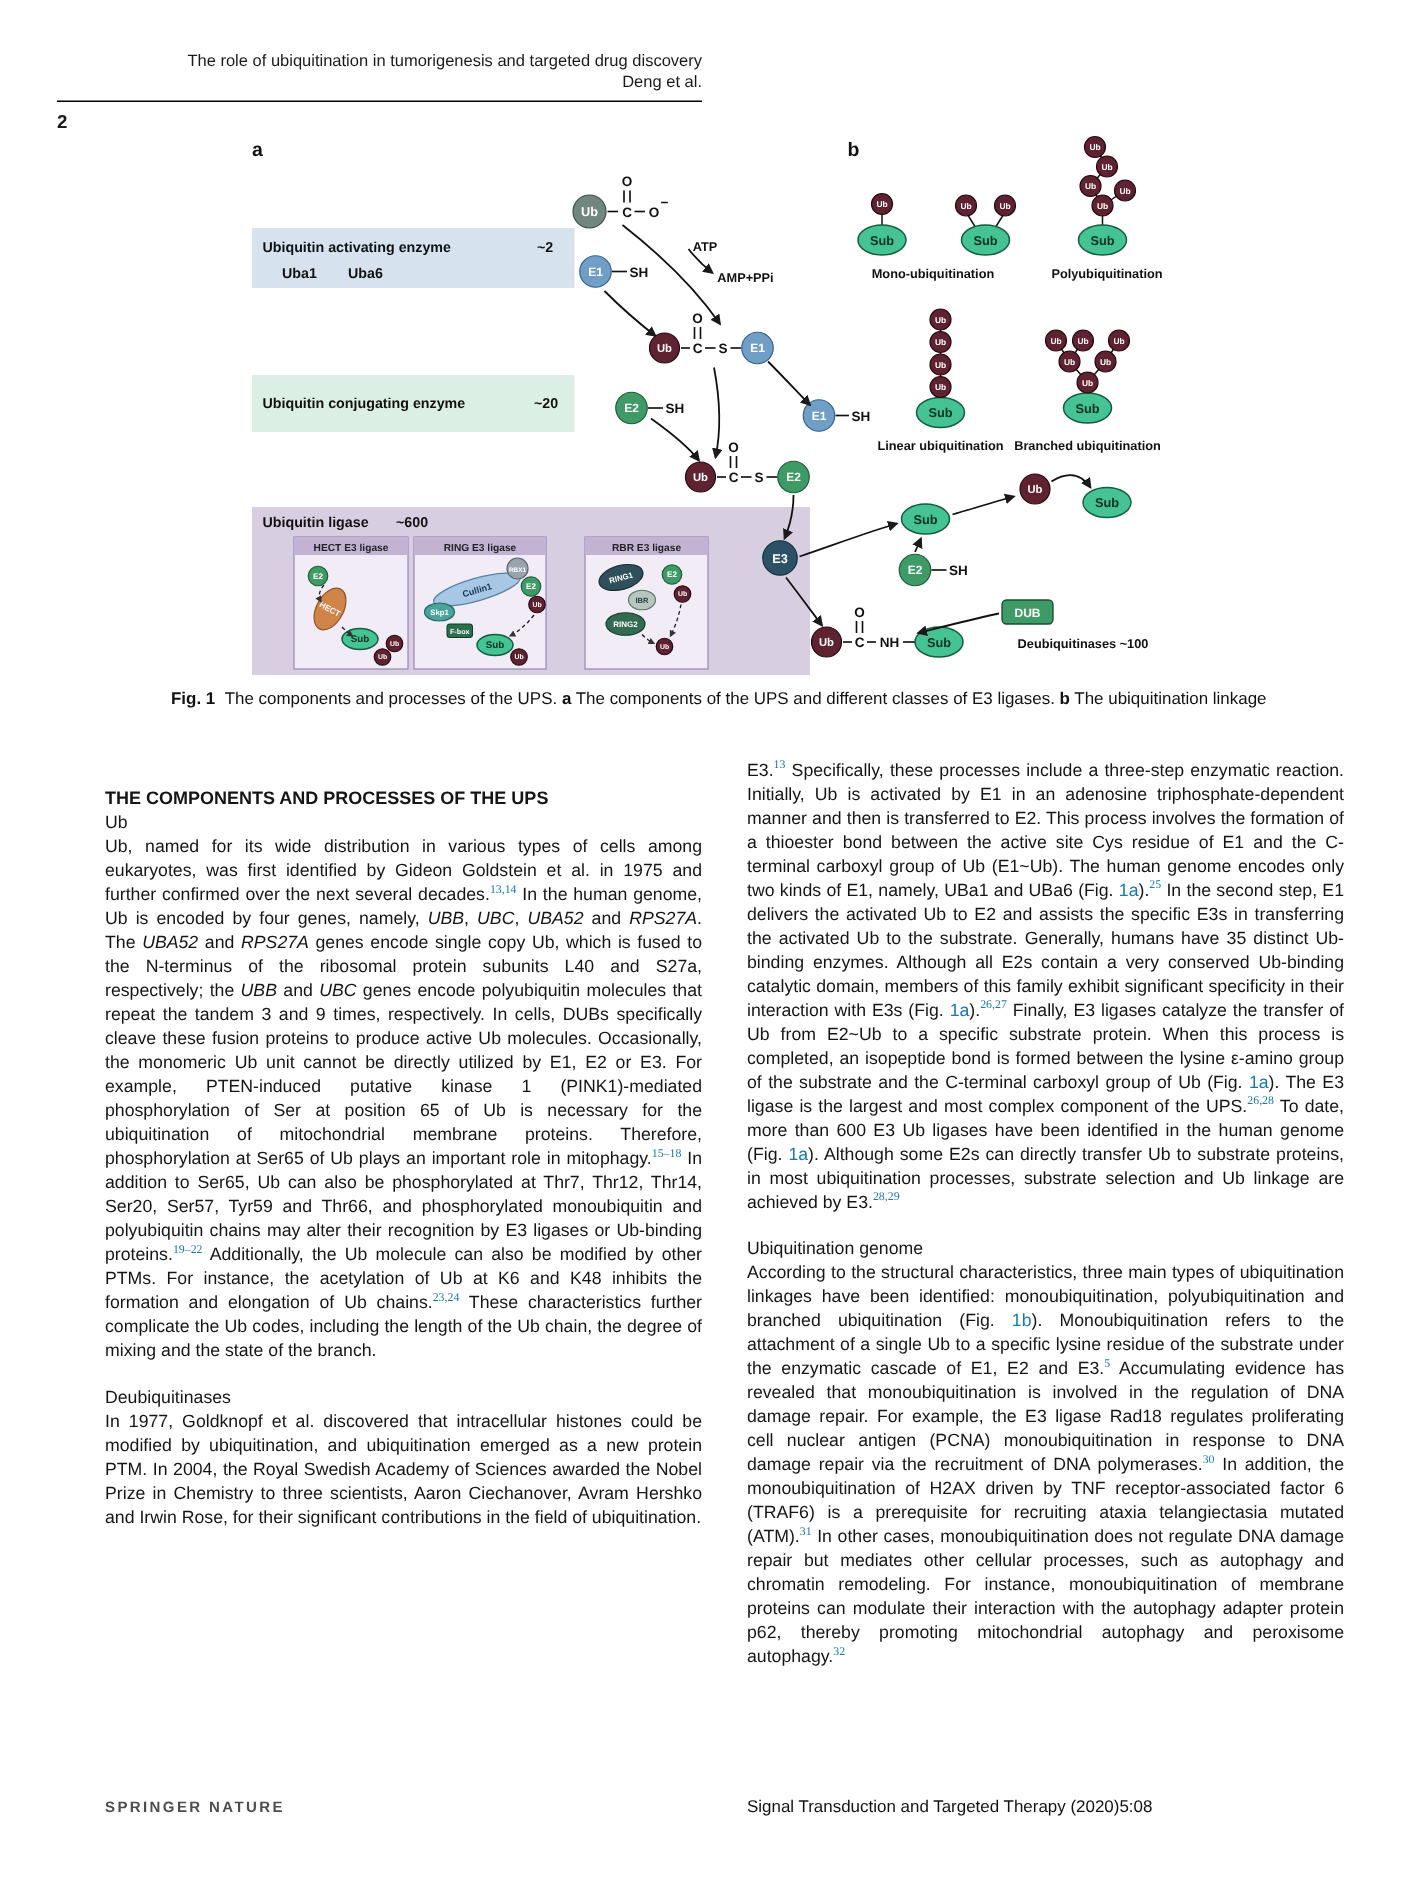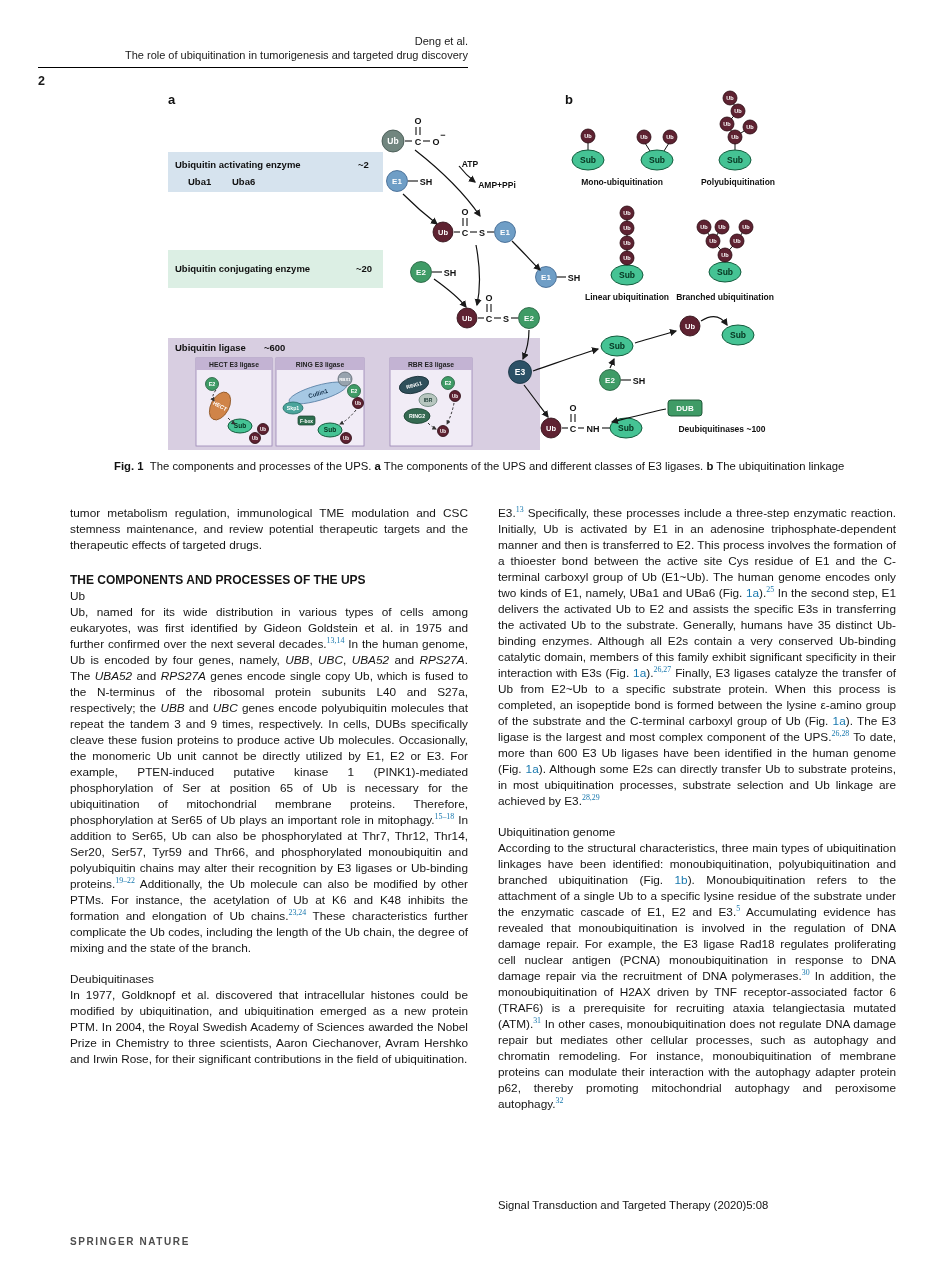--- a/index.html
+++ b/index.html
@@ -44,31 +44,31 @@
   .col h3{font-size:11.8px;font-weight:normal;margin:15px 0 0;}
   .col h2 + h3{margin-top:0;}
   .ind{text-indent:11px;}
   .col sup, .caption sup{font-size:0.67em;line-height:0;vertical-align:super;font-family:Liberation Serif, serif;}
   .seg-sup{color:#1878ae;}
   .seg-link{color:#1878ae;}
   .seg-i{font-style:italic;}
   .seg-b{font-weight:bold;}
 
   
-  .pub{position:absolute;top:1200px;left:70px;font-size:10px;font-weight:bold;letter-spacing:1.6px;color:#4d4d4d;margin-top:36px;}
+  .pub{position:absolute;top:1200px;left:70px;font-size:10px;font-weight:bold;letter-spacing:1.6px;color:#4d4d4d;}
   .jref{position:absolute;top:1199px;left:498px;width:398px;font-size:11.3px;color:#111;}
 </style>
 </head>
 <body>
 
 <div class="page">
 
   <div class="rh-text">
+    <div>The role of ubiquitination in tumorigenesis and targeted drug discovery</div>
     <div>Deng et al.</div>
-    <div>The role of ubiquitination in tumorigenesis and targeted drug discovery</div>
   </div>
   <div class="rh-rule"></div>
   <div class="page-num">2</div>
 
   <figure class="fig1">
     <svg viewBox="0 0 650 364" width="650" height="364">
       <defs>
         <marker id="arr" markerWidth="8" markerHeight="8" refX="5" refY="3" orient="auto">
           <path d="M0,0 L6,3 L0,6 Z" fill="#1a1a1a"></path>
         </marker>
@@ -341,21 +341,20 @@
           <path class="arrow" d="M541,233 C552,226 561,228 567,237"></path>
           <use href="#sub16" xlink:href="#sub16" x="578" y="247"></use>
         </g>
       </g>
     </svg>
   </figure>
 
   <div class="caption"><span class="seg-b">Fig. 1</span><span>&nbsp;&nbsp;The components and processes of the UPS. </span><span class="seg-b">a</span><span> The components of the UPS and different classes of E3 ligases. </span><span class="seg-b">b</span><span> The ubiquitination linkage</span></div>
 
   <div class="col col-left">
-    <p><span>tumor metabolism regulation, immunological TME modulation and CSC stemness maintenance, and review potential therapeutic targets and the therapeutic effects of targeted drugs.</span></p>
     <h2>THE COMPONENTS AND PROCESSES OF THE UPS</h2>
     <h3>Ub</h3>
     <p><span>Ub, named for its wide distribution in various types of cells among eukaryotes, was first identified by Gideon Goldstein et al. in 1975 and further confirmed over the next several decades.</span><sup class="seg-sup">13,14</sup><span> In the human genome, Ub is encoded by four genes, namely, </span><span class="seg-i">UBB</span><span>, </span><span class="seg-i">UBC</span><span>, </span><span class="seg-i">UBA52</span><span> and </span><span class="seg-i">RPS27A</span><span>. The </span><span class="seg-i">UBA52</span><span> and </span><span class="seg-i">RPS27A</span><span> genes encode single copy Ub, which is fused to the N-terminus of the ribosomal protein subunits L40 and S27a, respectively; the </span><span class="seg-i">UBB</span><span> and </span><span class="seg-i">UBC</span><span> genes encode polyubiquitin molecules that repeat the tandem 3 and 9 times, respectively. In cells, DUBs specifically cleave these fusion proteins to produce active Ub molecules. Occasionally, the monomeric Ub unit cannot be directly utilized by E1, E2 or E3. For example, PTEN-induced putative kinase 1 (PINK1)-mediated phosphorylation of Ser at position 65 of Ub is necessary for the ubiquitination of mitochondrial membrane proteins. Therefore, phosphorylation at Ser65 of Ub plays an important role in mitophagy.</span><sup class="seg-sup">15–18</sup><span> In addition to Ser65, Ub can also be phosphorylated at Thr7, Thr12, Thr14, Ser20, Ser57, Tyr59 and Thr66, and phosphorylated monoubiquitin and polyubiquitin chains may alter their recognition by E3 ligases or Ub-binding proteins.</span><sup class="seg-sup">19–22</sup><span> Additionally, the Ub molecule can also be modified by other PTMs. For instance, the acetylation of Ub at K6 and K48 inhibits the formation and elongation of Ub chains.</span><sup class="seg-sup">23,24</sup><span> These characteristics further complicate the Ub codes, including the length of the Ub chain, the degree of mixing and the state of the branch.</span></p>
     <h3>Deubiquitinases</h3>
     <p><span>In 1977, Goldknopf et al. discovered that intracellular histones could be modified by ubiquitination, and ubiquitination emerged as a new protein PTM. In 2004, the Royal Swedish Academy of Sciences awarded the Nobel Prize in Chemistry to three scientists, Aaron Ciechanover, Avram Hershko and Irwin Rose, for their significant contributions in the field of ubiquitination.</span></p>
   </div>
 
   <div class="col col-right">
     <p><span>E3.</span><sup class="seg-sup">13</sup><span> Specifically, these processes include a three-step enzymatic reaction. Initially, Ub is activated by E1 in an adenosine triphosphate-dependent manner and then is transferred to E2. This process involves the formation of a thioester bond between the active site Cys residue of E1 and the C-terminal carboxyl group of Ub (E1~Ub). The human genome encodes only two kinds of E1, namely, UBa1 and UBa6 (Fig. </span><span class="seg-link">1a</span><span>).</span><sup class="seg-sup">25</sup><span> In the second step, E1 delivers the activated Ub to E2 and assists the specific E3s in transferring the activated Ub to the substrate. Generally, humans have 35 distinct Ub-binding enzymes. Although all E2s contain a very conserved Ub-binding catalytic domain, members of this family exhibit significant specificity in their interaction with E3s (Fig. </span><span class="seg-link">1a</span><span>).</span><sup class="seg-sup">26,27</sup><span> Finally, E3 ligases catalyze the transfer of Ub from E2~Ub to a specific substrate protein. When this process is completed, an isopeptide bond is formed between the lysine ε-amino group of the substrate and the C-terminal carboxyl group of Ub (Fig. </span><span class="seg-link">1a</span><span>). The E3 ligase is the largest and most complex component of the UPS.</span><sup class="seg-sup">26,28</sup><span> To date, more than 600 E3 Ub ligases have been identified in the human genome (Fig. </span><span class="seg-link">1a</span><span>). Although some E2s can directly transfer Ub to substrate proteins, in most ubiquitination processes, substrate selection and Ub linkage are achieved by E3.</span><sup class="seg-sup">28,29</sup></p>
     <h3>Ubiquitination genome</h3>

